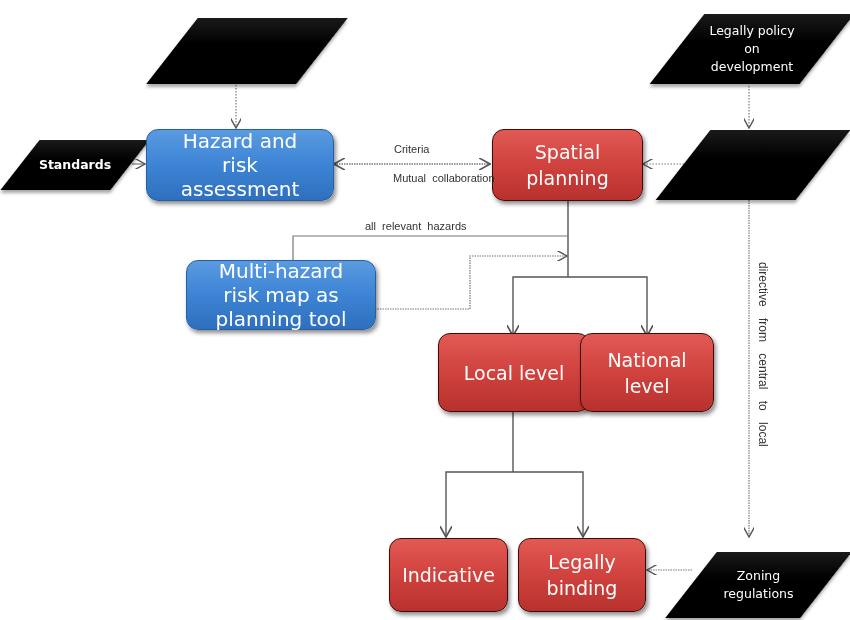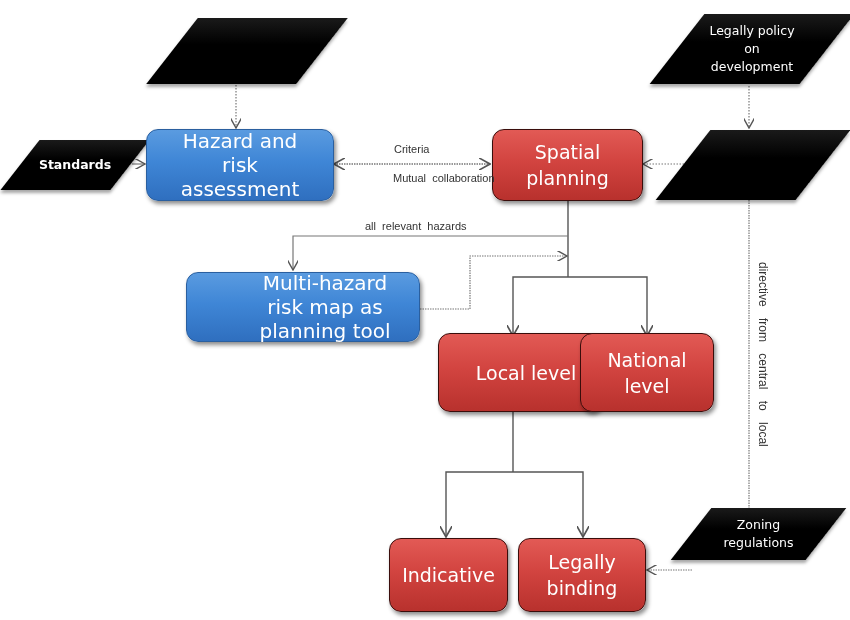--- a/index.html
+++ b/index.html
@@ -74,38 +74,38 @@
 
 <div class="para" style="left:677px;top:14px;width:150px;height:70px;">
   <div class="shape"></div>
   <span class="txt" style="width:95px;">Legally policy on development</span>
 </div>
 
 <div class="para" style="left:683px;top:130px;width:140px;height:70px;">
   <div class="shape"></div>
 </div>
 
-<div class="para" style="left:691px;top:508px;width:135px;height:52px;">
+<div class="para" style="left:691px;top:552px;width:135px;height:66px;">
   <div class="shape"></div>
   <span class="txt" style="width:90px;">Zoning regulations</span>
 </div>
 
 <div class="box blue" style="left:146px;top:129px;width:186px;height:70px;">
   <span style="width:150px;">Hazard and risk assessment</span>
 </div>
 
-<div class="box blue" style="left:186px;top:272px;width:188px;height:68px;padding-left:44px;">
+<div class="box blue" style="left:186px;top:260px;width:188px;height:68px;">
   <span style="width:150px;">Multi-hazard risk map as planning tool</span>
 </div>
 
 <div class="box red" style="left:492px;top:129px;width:149px;height:70px;">
   <span style="width:100px;">Spatial planning</span>
 </div>
 
-<div class="box red" style="left:438px;top:333px;width:150px;height:77px;padding-left:12px;">
+<div class="box red" style="left:438px;top:333px;width:150px;height:77px;">
   <span>Local level</span>
 </div>
 
 <div class="box red" style="left:580px;top:333px;width:132px;height:77px;">
   <span style="width:90px;">National level</span>
 </div>
 
 <div class="box red" style="left:389px;top:538px;width:117px;height:72px;">
   <span>Indicative</span>
 </div>

